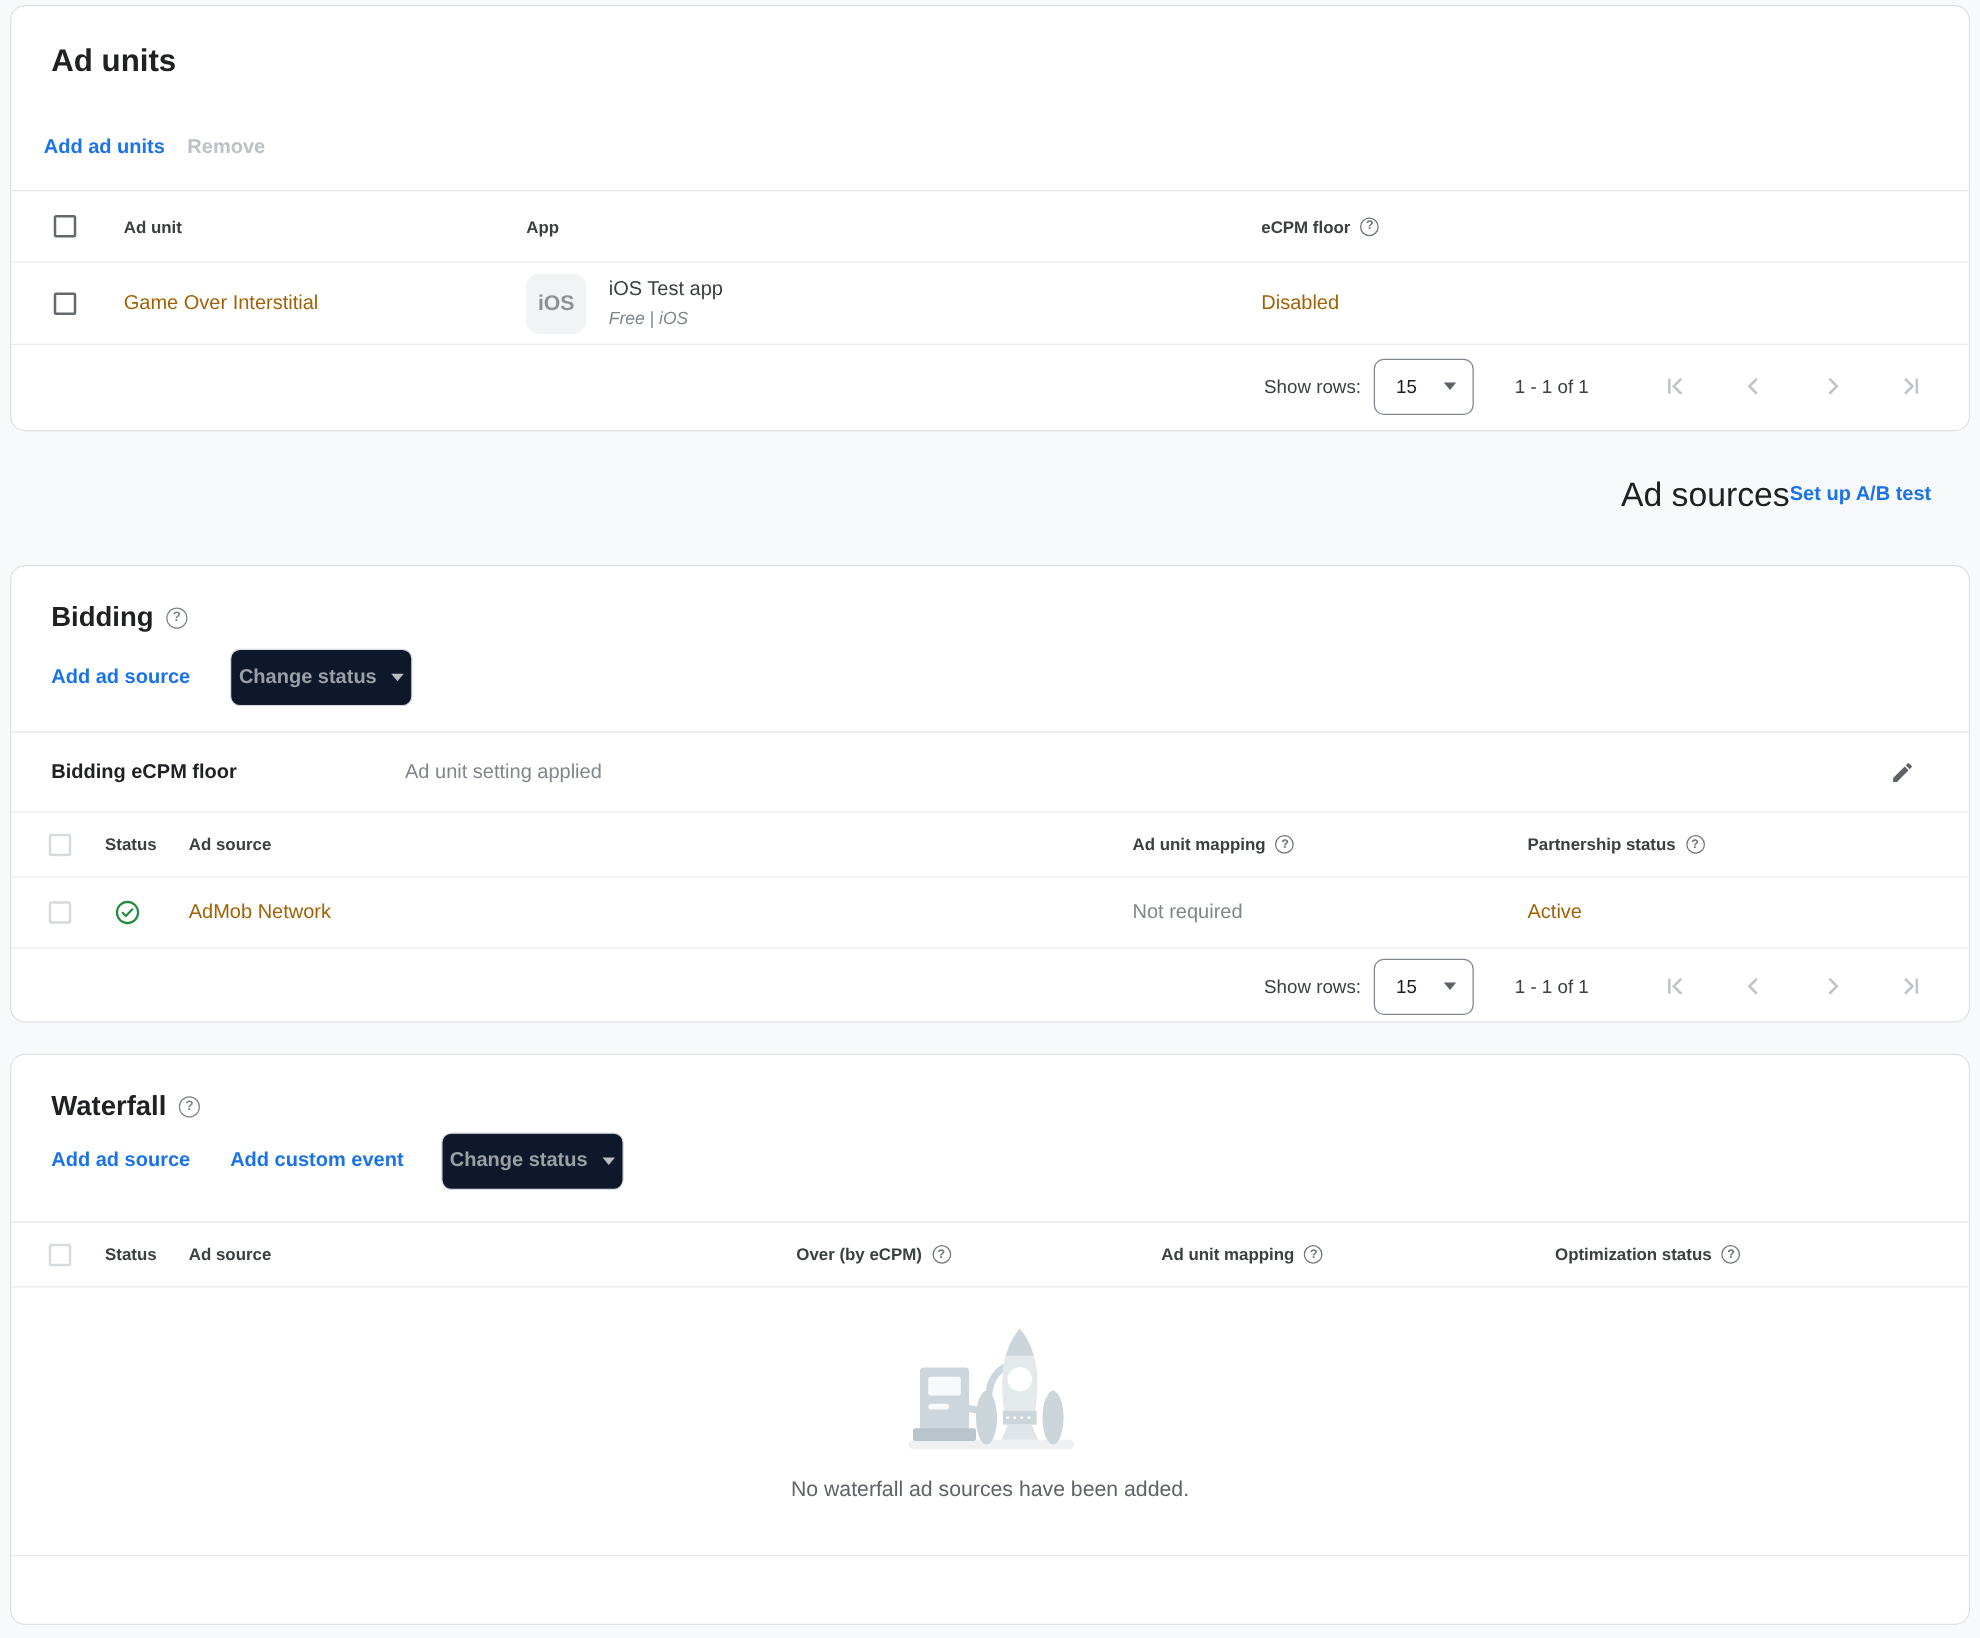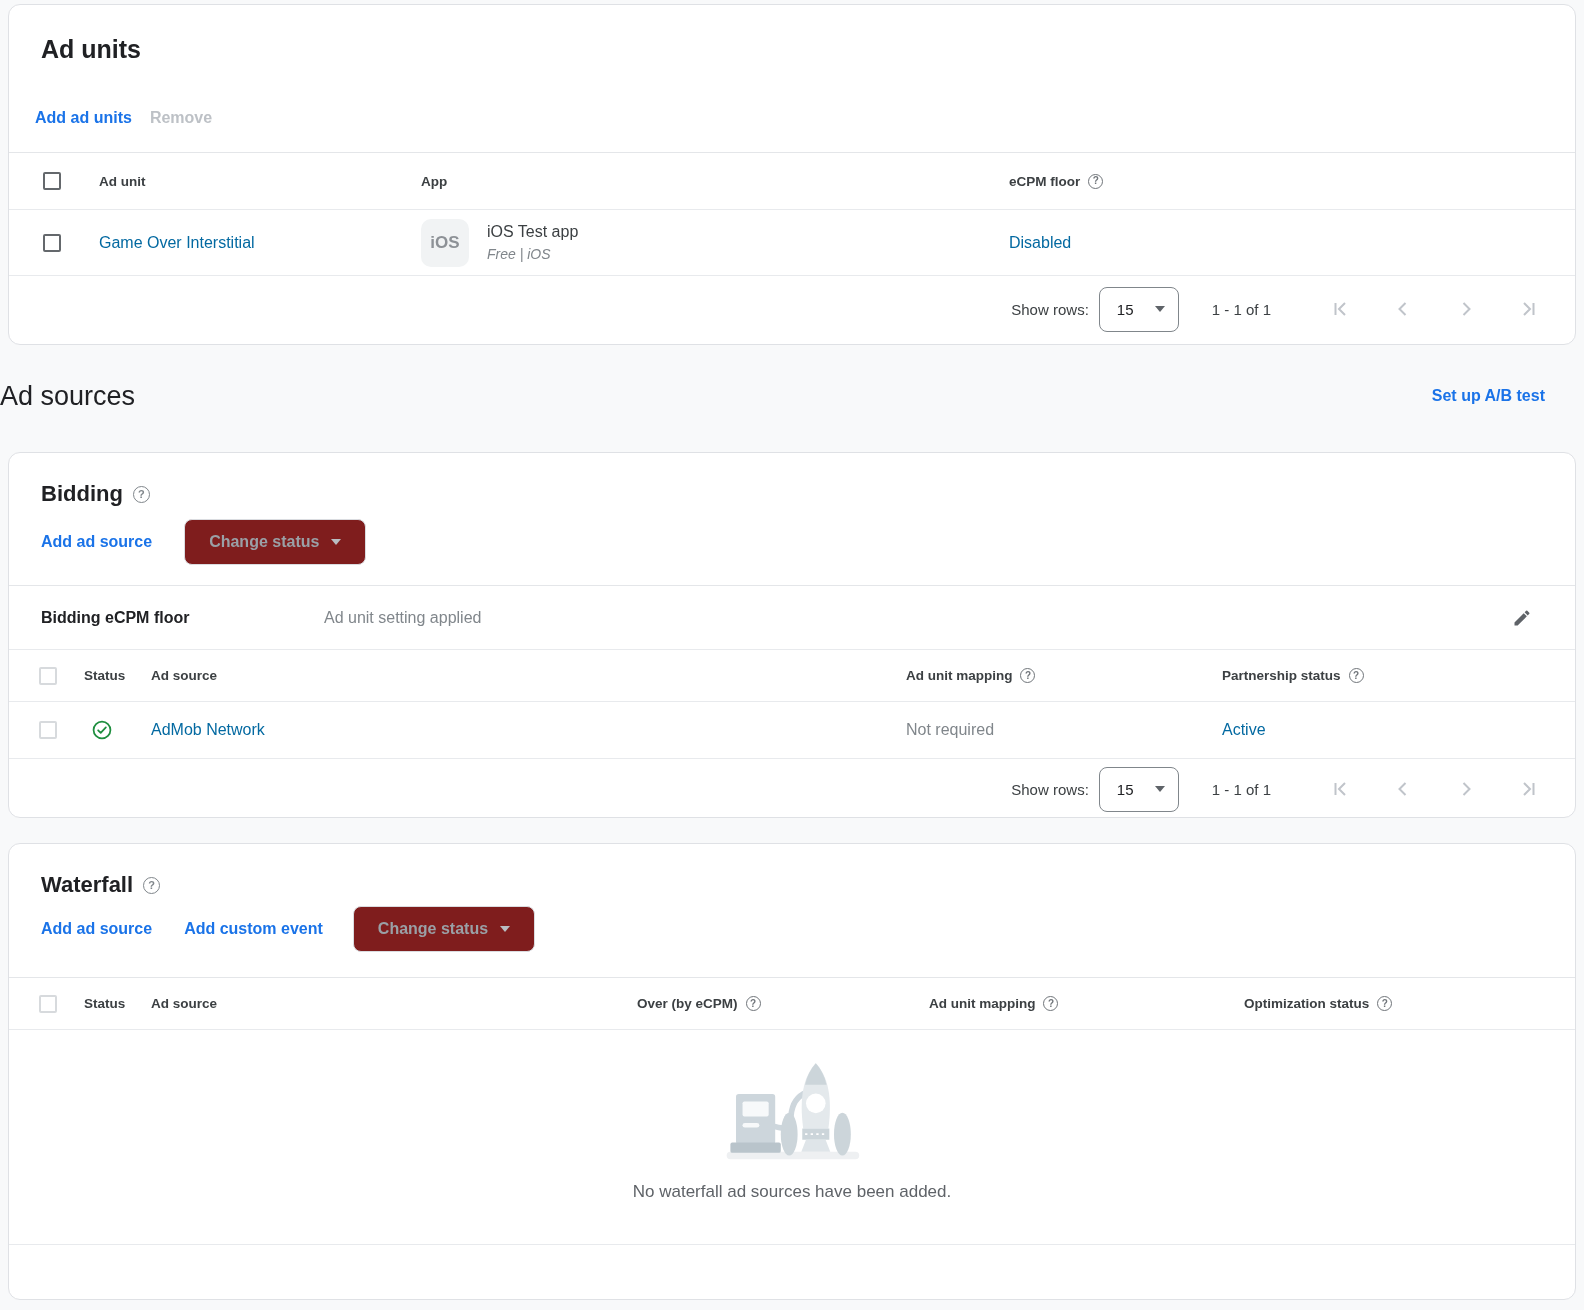--- a/index.html
+++ b/index.html
@@ -31,55 +31,55 @@
   .au-toolbar{ display:flex; gap:18px; align-items:center; padding:46px 32px 25px 26px; border-bottom:1px solid #e4e6e9; }
 
   .grid-au{ display:grid; grid-template-columns:90px 322px 588px 1fr; align-items:center; }
   .t-head{ height:57px; border-bottom:1px solid #e8eaed; }
   .th{ font-size:13.5px; font-weight:bold; color:#3c4043; display:flex; align-items:center; }
   .t-row{ border-bottom:1px solid #e8eaed; }
   .t-row.au{ height:66px; }
   .cell-check{ padding-left:34px; display:flex; align-items:center; }
   .checkbox{ width:18px; height:18px; border:2px solid #64686c; border-radius:2px; background:#fff; display:inline-block; cursor:pointer; }
   .checkbox.light{ border-color:#d7dadd; }
-  .cell-text{ font-size:16px; color:#0369a1; }
+  .cell-text{ font-size:16px; color:#a16207; }
   .cell-text.gray{ color:#80868b; }
 
   .app-cell{ display:flex; align-items:center; gap:18px; }
   .app-icon{ width:48px; height:48px; border-radius:10px; background:#f1f3f4; display:flex; align-items:center; justify-content:center;
              font-size:17px; font-weight:bold; color:#8d9196; }
   .app-name{ font-size:16px; color:#3c4043; line-height:20px; }
   .app-meta{ font-size:14px; color:#80868b; line-height:18px; margin-top:3px;font-style:italic; }
 
   .t-foot{ height:66px; display:flex; align-items:center; justify-content:flex-end; padding-right:34px; }
   .foot-label{ font-size:15px; color:#3c4043; }
   .rows-select{ width:80px; height:45px; border:1px solid #80868b; border-radius:8px; margin-left:10px;
                 display:flex; align-items:center; justify-content:space-between; padding:0 13px 0 17px; cursor:pointer;
                 font-size:15px; color:#202124; }
   .caret{ width:0; height:0; border-left:5px solid transparent; border-right:5px solid transparent; border-top:6px solid #5f6368; }
   .caret.dim{ border-top-color:#b9bdc2; }
   .foot-range{ font-size:15px; color:#3c4043; margin-left:33px; }
   .pager{ display:flex; gap:39px; margin-left:57px; }
   .pager svg{ display:block; cursor:pointer; }
 
   
-  .section-header{ position:absolute; top:374px; left:0; right:39px; height:44px; display:flex; align-items:center; justify-content:space-between; }
+  .section-header{ position:absolute; top:374px; left:0; right:39px; height:44px; display:flex; align-items:center; justify-content:flex-end; }
   .section-title{ font-size:27px; font-weight:normal; color:#202124; }
 
   
   .sub-head{ padding:28px 32px 0; display:flex; align-items:center; }
   .sub-title{ font-size:22px; font-weight:bold; color:#202124; line-height:26px; }
   .help{ width:17px; height:17px; border:1.5px solid #80868b; border-radius:50%; color:#80868b;
          font-size:11px; font-weight:bold; display:inline-flex; align-items:center; justify-content:center;
          margin-left:10px; line-height:1; cursor:pointer; flex:none; }
   .help.sm{ width:15px; height:15px; font-size:10px; border-color:#70757a; color:#70757a; margin-left:8px; }
   .toolbar-wrap{ padding:12px 32px 20px; border-bottom:1px solid #e4e6e9; }
   .toolbar-row{ display:flex; align-items:center; gap:32px; }
-  .btn-outline{ height:46px; border:1px solid #dadce0; border-radius:8px; background:#7f1d1d;
-                display:inline-flex; align-items:center; gap:12px; padding:0 24px;
+  .btn-outline{ height:46px; border:1px solid #dadce0; border-radius:8px; background:#0f172a;
+                display:inline-flex; align-items:center; gap:12px; padding:0 6px;
                 font-size:16px; font-weight:bold; color:#9aa0a6; cursor:default; }
 
   .floor-row{ height:64px; display:flex; align-items:center; border-bottom:1px solid #e8eaed; }
   .floor-label{ margin-left:32px; width:283px; font-size:16px; font-weight:bold; color:#202124; }
   .floor-value{ font-size:16px; color:#80868b; flex:1; }
   .pencil{ margin-right:43px; cursor:pointer; display:flex; }
 
   .grid-b{ display:grid; grid-template-columns:70px 72px 755px 316px 1fr; align-items:center; }
   .grid-w{ display:grid; grid-template-columns:70px 72px 486px 292px 315px 1fr; align-items:center; }
   .cell-check2{ padding-left:30px; display:flex; align-items:center; }

